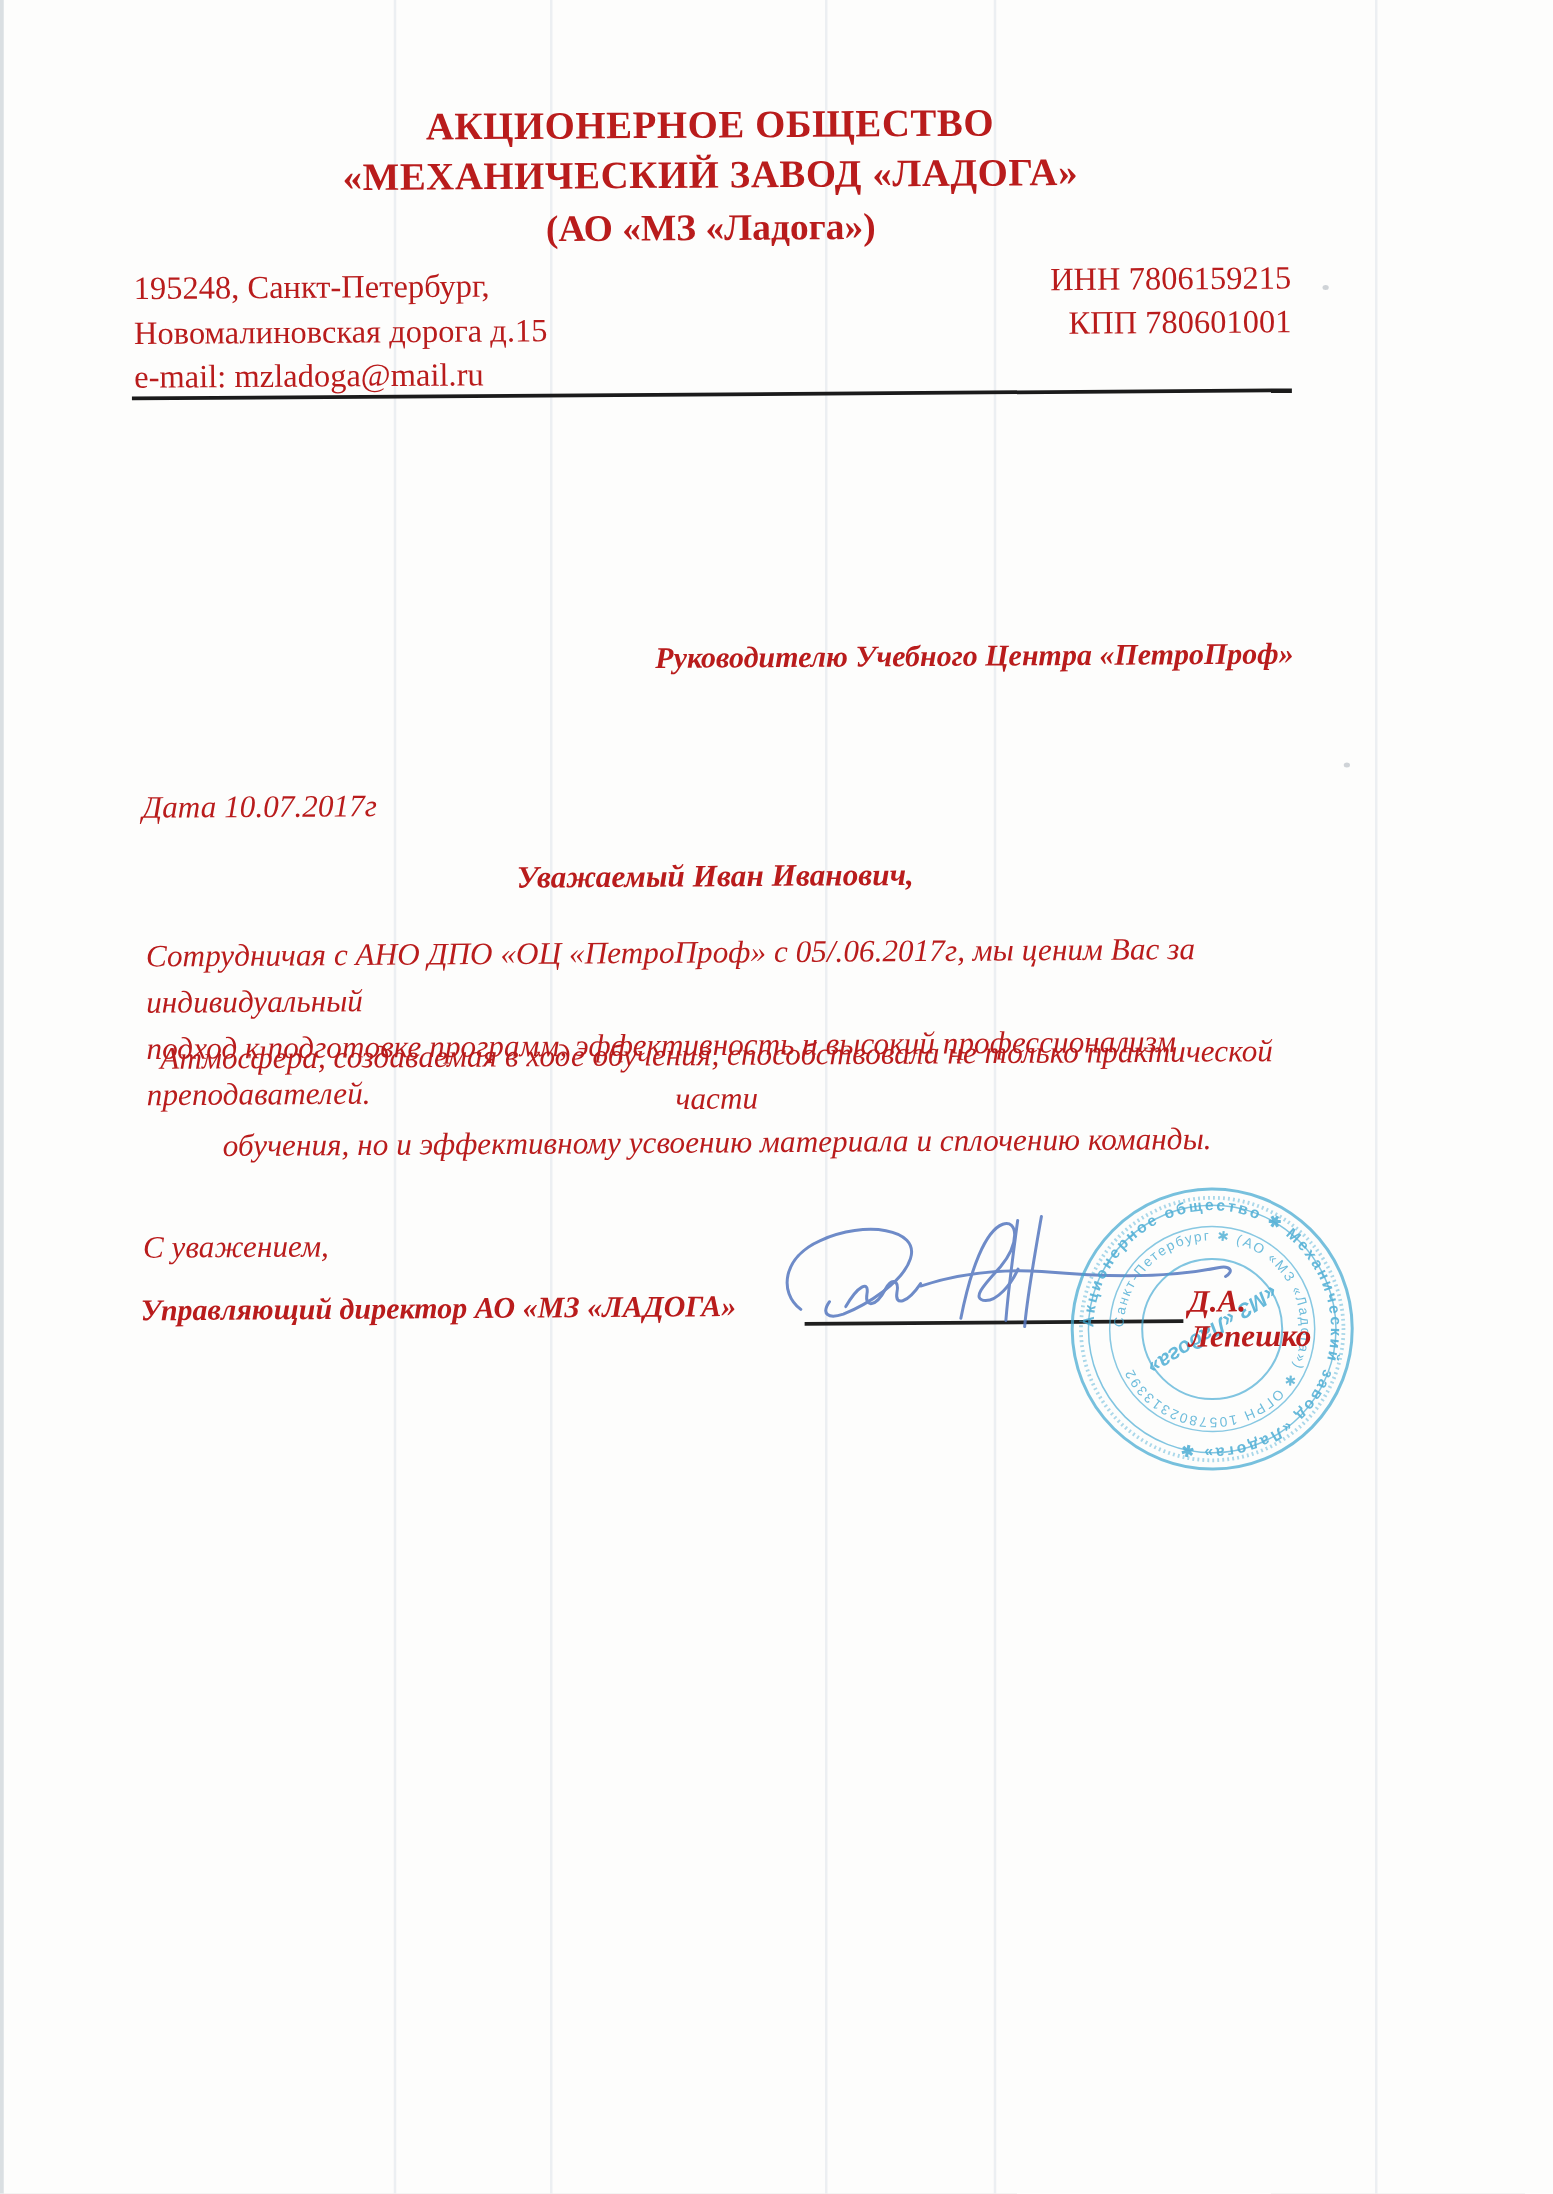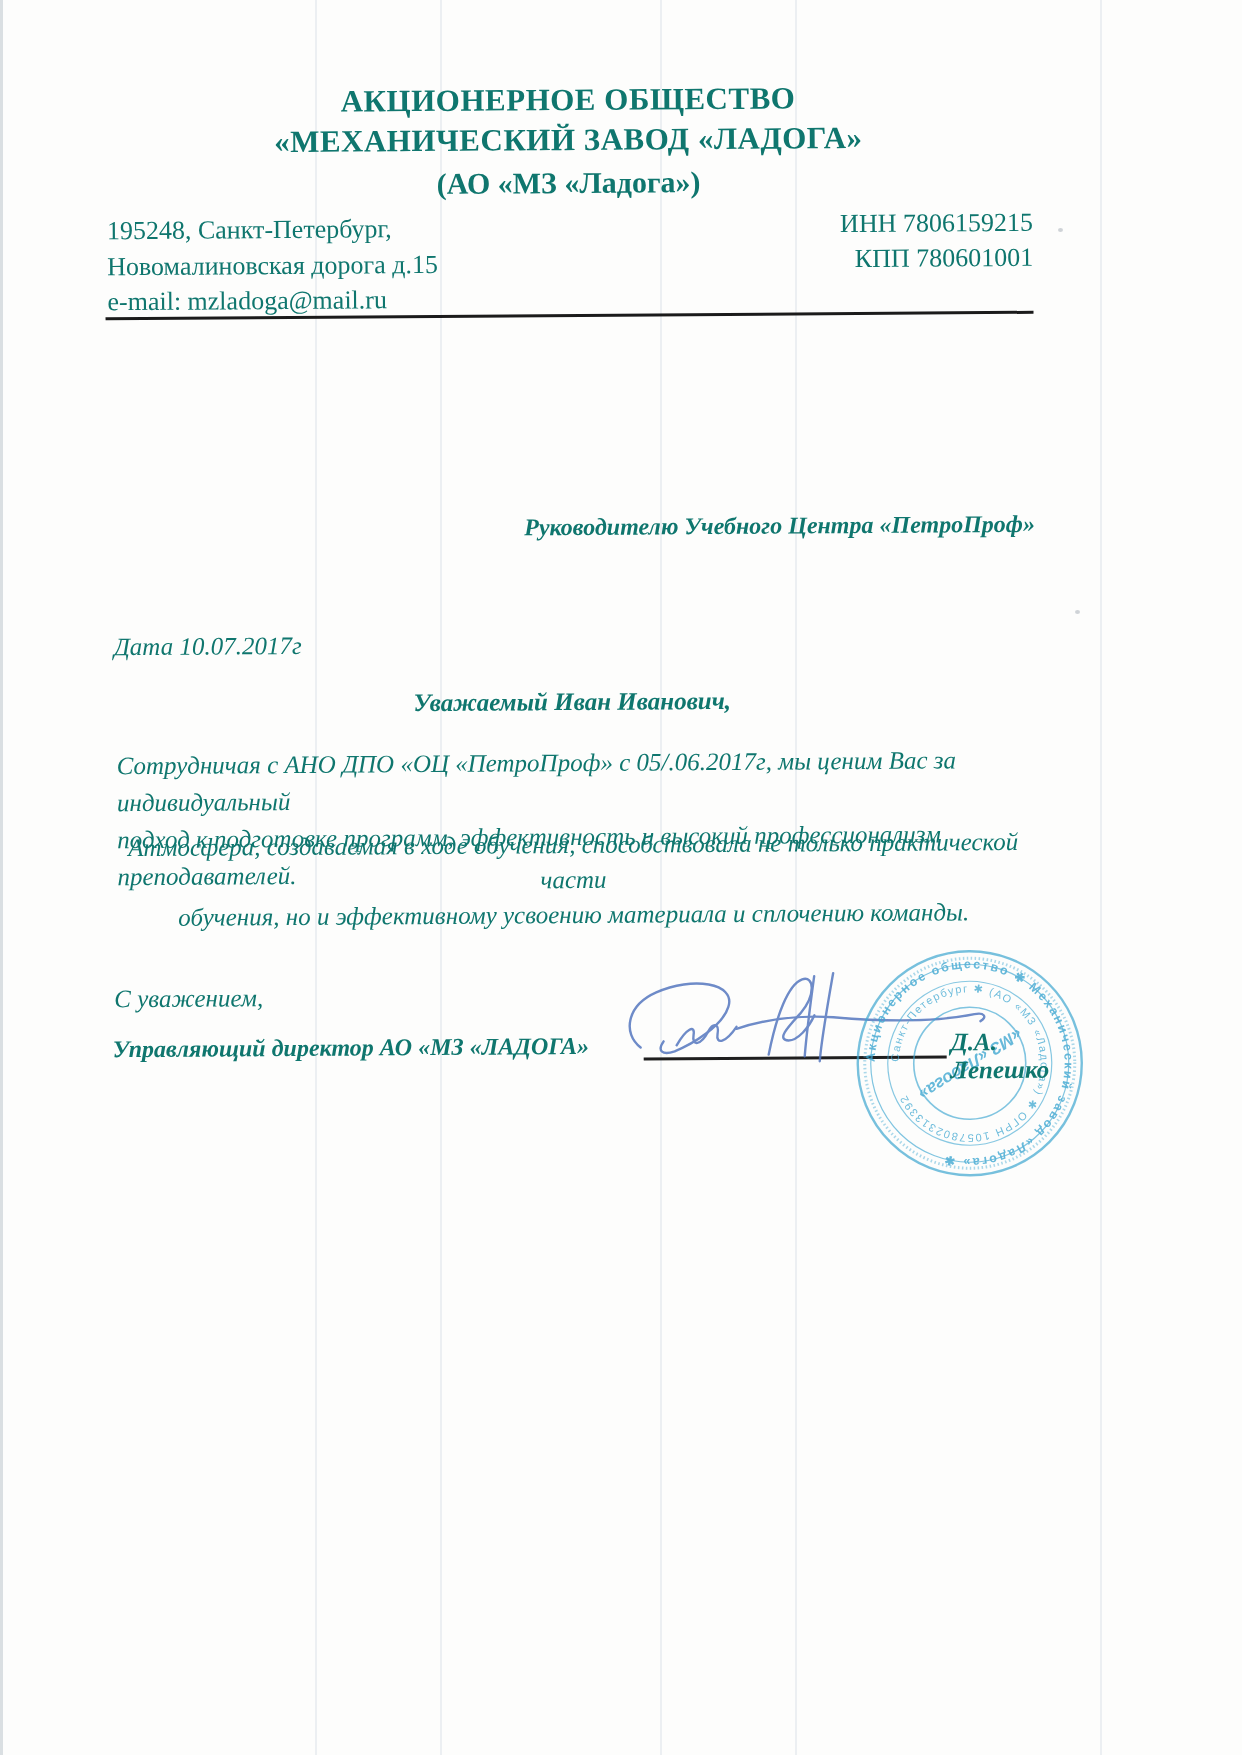--- a/index.html
+++ b/index.html
@@ -2,21 +2,21 @@
 <html lang="ru"><head>
 <meta charset="utf-8">
 <style>
   html,body{margin:0;padding:0;background:#e8e8e8;}
   .sheet{
     position:relative;
     width:1242px;height:1755px;
     background:#fdfdfc;
     overflow:hidden;
     font-family:"Liberation Serif", serif;
-    color:#0f766e;
+    color:#b91c1c;
   }
   
   .edge-left{position:absolute;left:0;top:0;width:3px;height:100%;
     background:rgba(175,186,196,.45);}
   .streak{position:absolute;top:0;width:2px;height:100%;
     background:rgba(200,210,218,.30);}
   .speck{position:absolute;width:5px;height:4px;border-radius:50%;
     background:rgba(150,160,170,.45);}
 
   .content{

